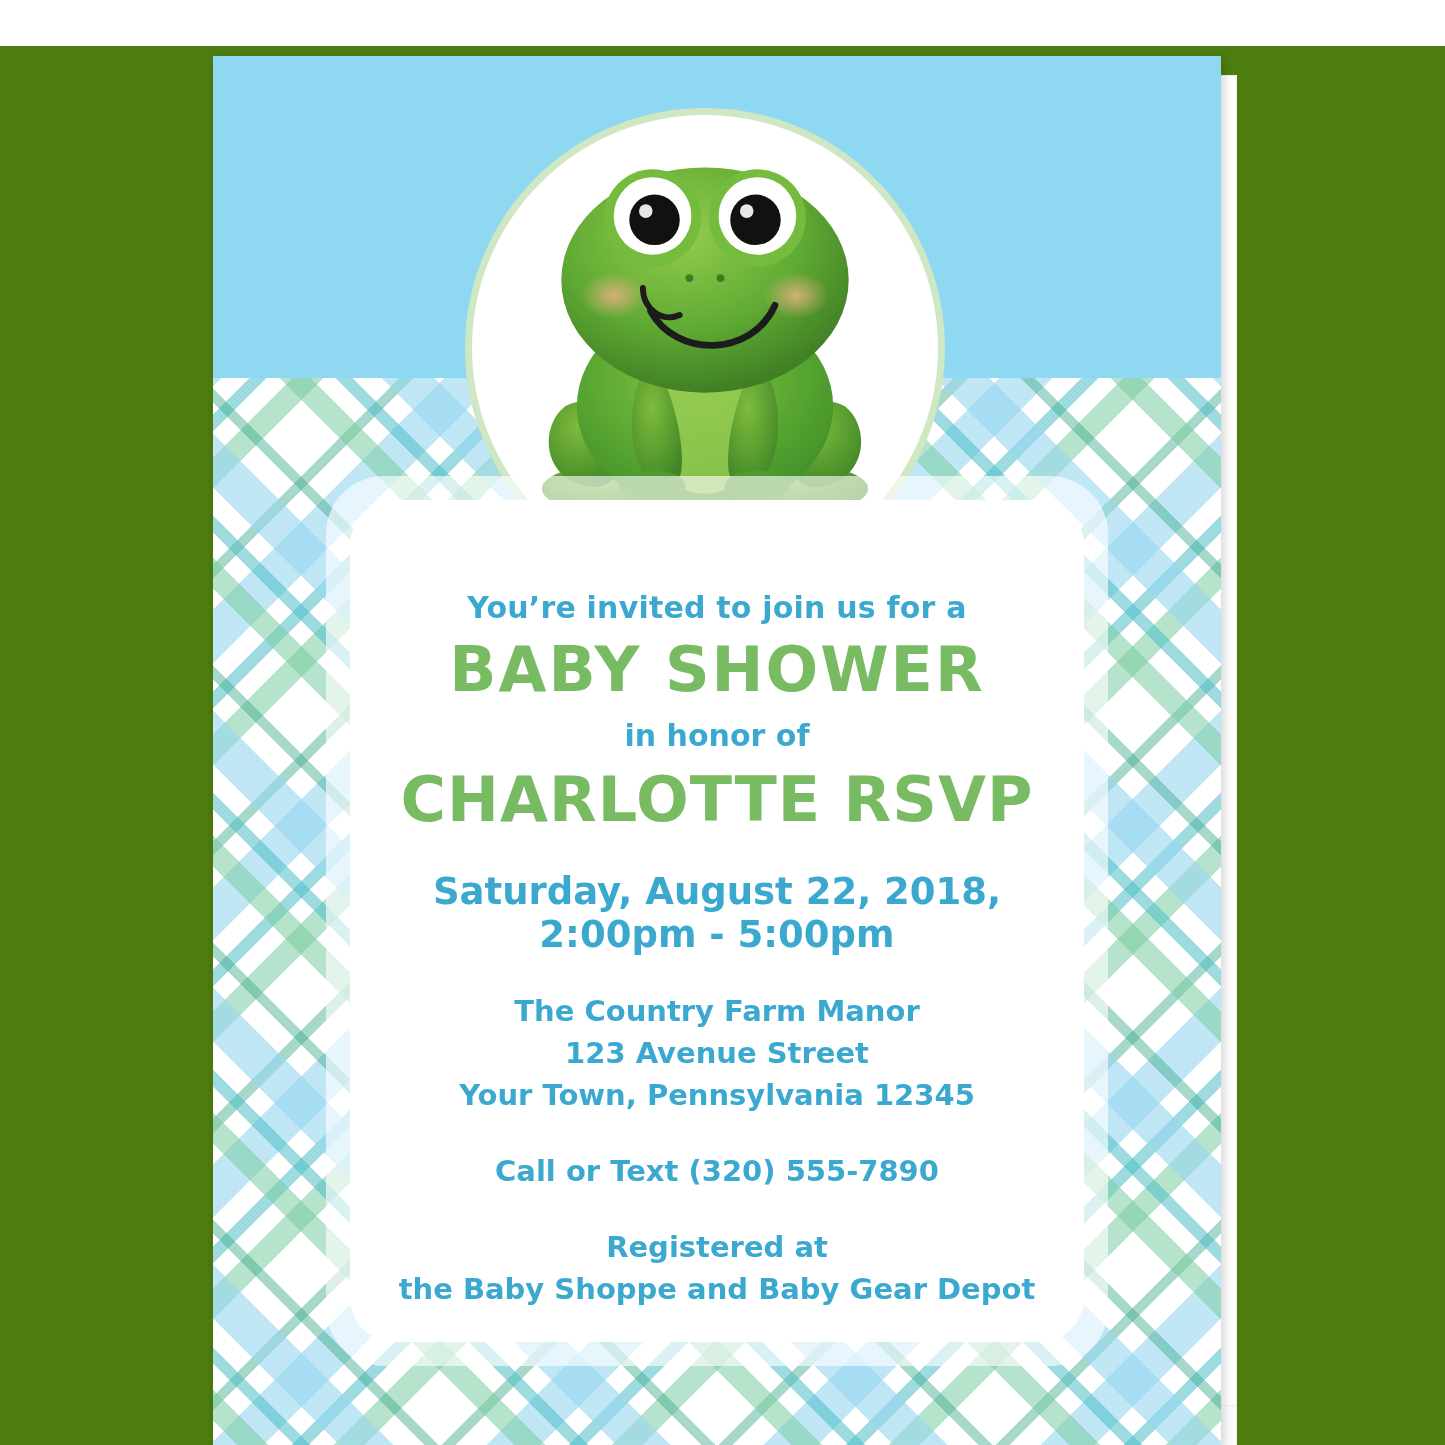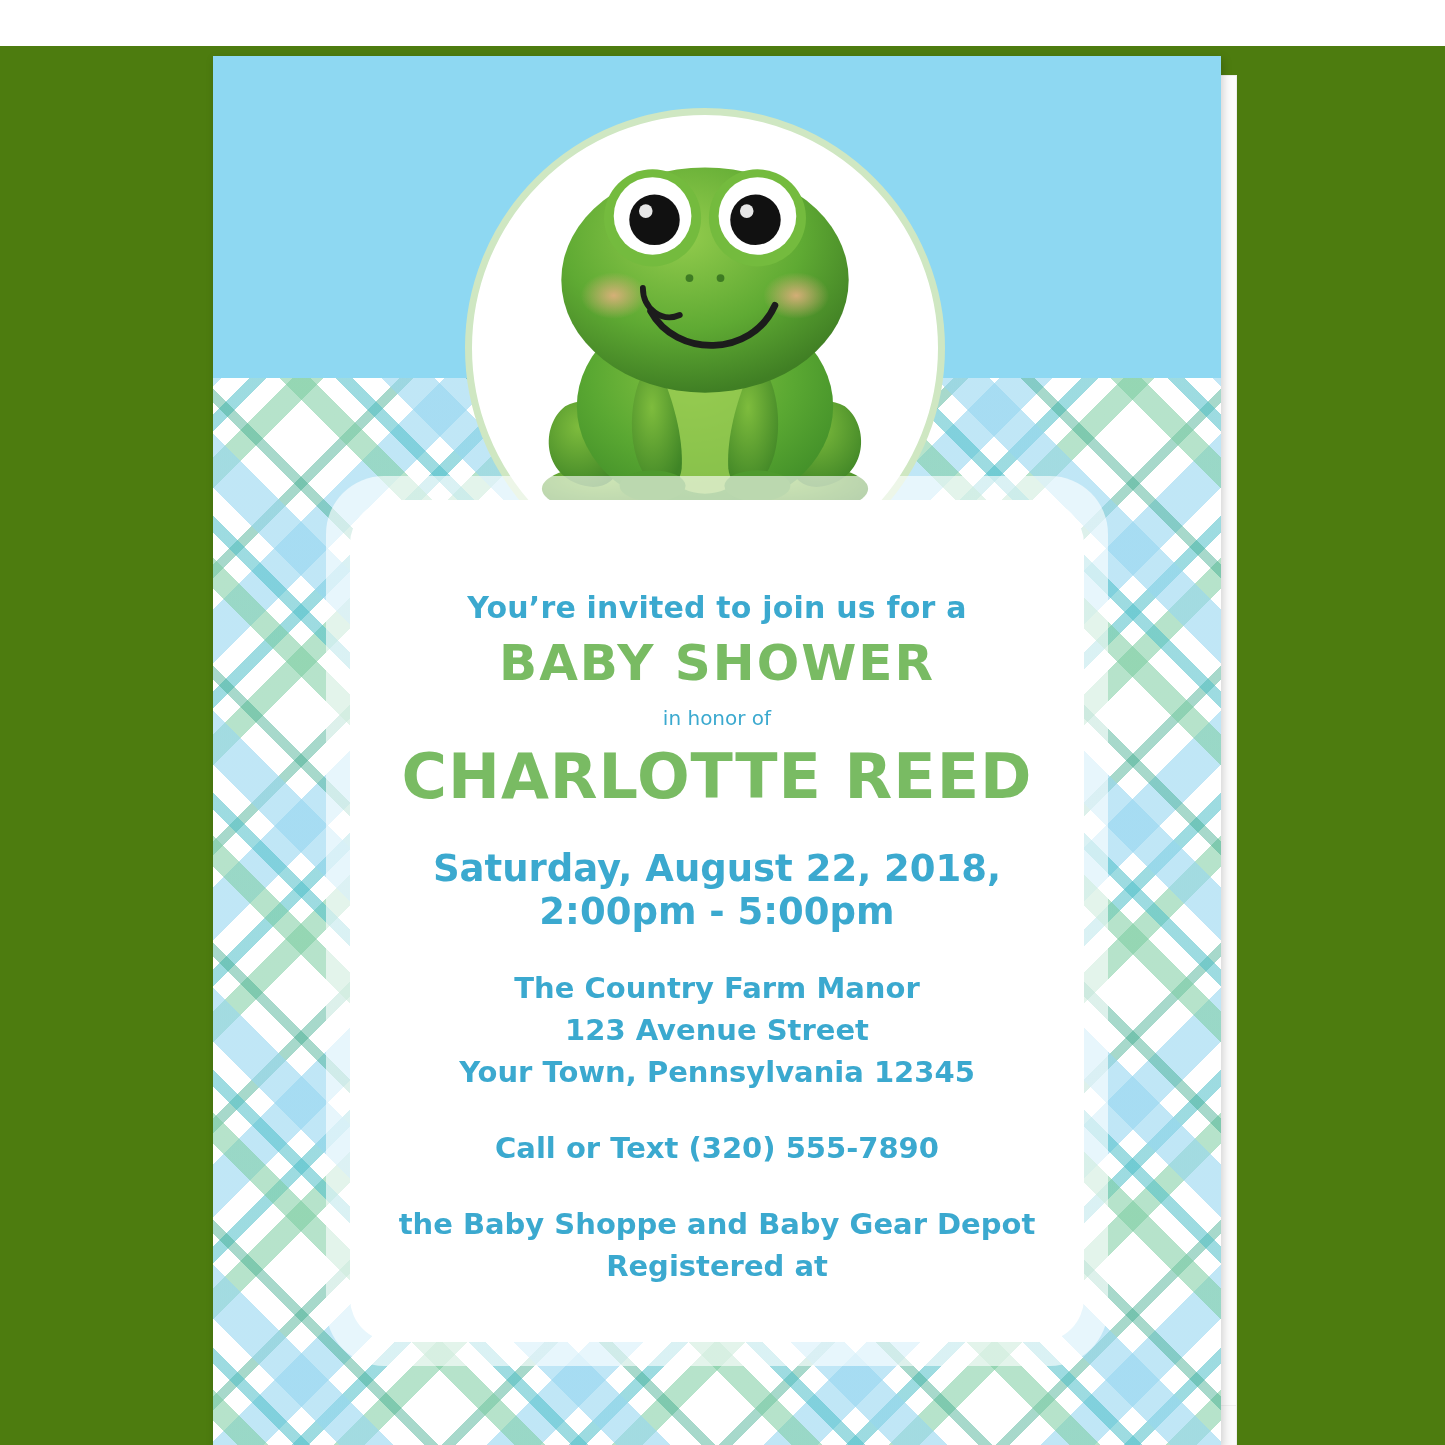--- a/index.html
+++ b/index.html
@@ -135,33 +135,33 @@
   }
   .line-invited {
     font-size: 30px;
     letter-spacing: 0.2px;
     color: #3ba9cf;
     font-family: "DejaVu Sans", sans-serif;
     font-weight: bold;
   }
   .line-event {
     margin-top: 12px;
-    font-size: 50px;
+    font-size: 62px;
     line-height: 1.05;
     letter-spacing: 2px;
     color: #79bb63;
     font-family: "DejaVu Sans", sans-serif;
     font-weight: bold;
   }
   .line-honor {
     margin-top: 16px;
-    font-size: 20px;
-    color: #3ba9cf;
-    font-family: "DejaVu Sans", sans-serif;
-    font-weight: normal;
+    font-size: 30px;
+    color: #3ba9cf;
+    font-family: "DejaVu Sans", sans-serif;
+    font-weight: bold;
   }
   .line-name {
     margin-top: 10px;
     font-size: 62px;
     letter-spacing: 1px;
     color: #79bb63;
     font-family: "DejaVu Sans", sans-serif;
     font-weight: bold;
   }
   .line-date {
@@ -274,33 +274,33 @@
         <path d="M184 202 C210 250 288 250 312 196" stroke="#1c1c1c" stroke-width="7" fill="none" stroke-linecap="round"></path>
       </svg>
     </div>
 
     <div class="panel-outer"></div>
 
     <div class="panel">
       <div class="line-invited">You’re invited to join us for a</div>
       <div class="line-event">BABY SHOWER</div>
       <div class="line-honor">in honor of</div>
-      <div class="line-name">CHARLOTTE REED</div>
+      <div class="line-name">CHARLOTTE RSVP</div>
       <div class="line-date">Saturday, August 22, 2018, 2:00pm - 5:00pm</div>
 
       <div class="block-venue">
         <div>The Country Farm Manor</div>
         <div>123 Avenue Street</div>
         <div>Your Town, Pennsylvania 12345</div>
       </div>
 
       <div class="block-rsvp">
         <div>Call or Text (320) 555-7890</div>
       </div>
 
       <div class="block-registry">
+        <div>Registered at</div>
         <div>the Baby Shoppe and Baby Gear Depot</div>
-        <div>Registered at</div>
       </div>
     </div>
 
   </div>
 </div>
 
 </body></html>

